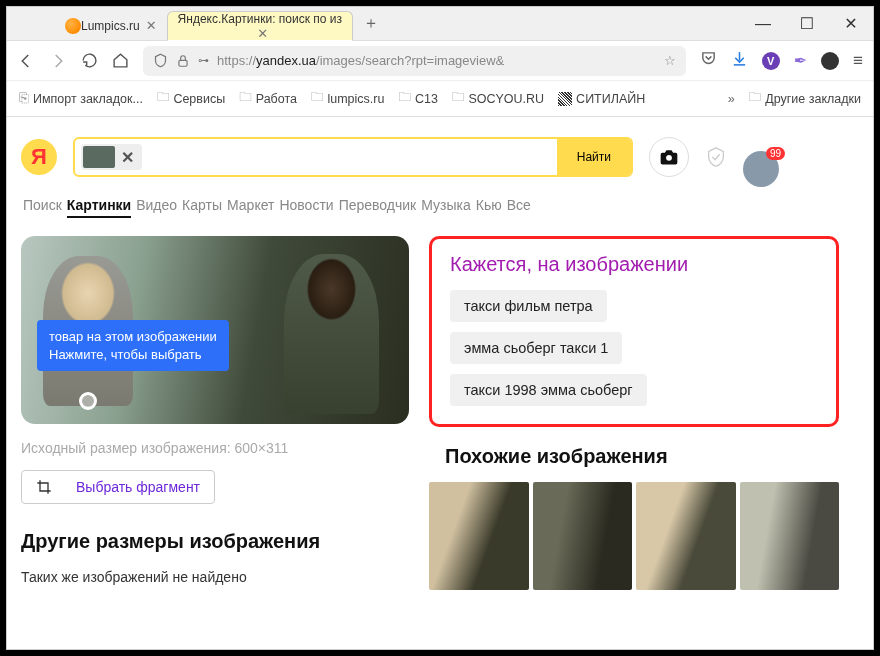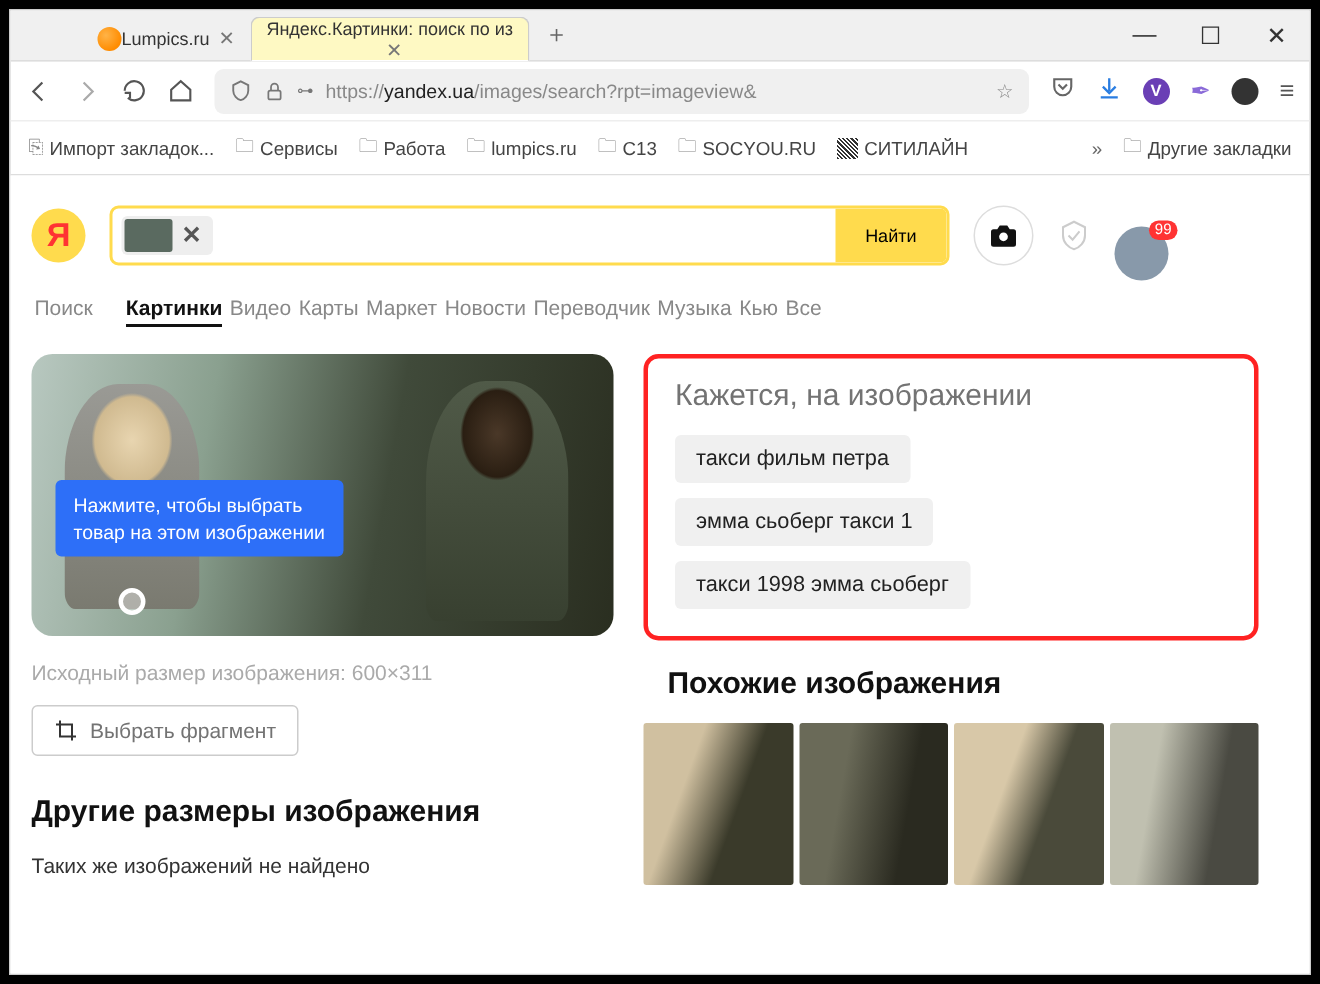--- a/index.html
+++ b/index.html
@@ -38,37 +38,37 @@
   .thumb-chip-x { color: #555; font-weight: bold; padding-right: 6px; cursor: pointer; }
   .searchbox input { flex: 1; border: none; outline: none; font-size: 15px; padding: 0 8px; background: transparent; }
   .searchbtn { background: #ffdb4d; height: 100%; padding: 0 20px; font-size: 12px; border: none; cursor: pointer; }
   .cambtn { width: 40px; height: 40px; border-radius: 50%; border: 1px solid #ddd; display: flex; align-items: center; justify-content: center; font-size: 18px; cursor: pointer; }
   .shield { width: 22px; height: 26px; color: #ccc; }
   .avatar { position: relative; width: 36px; height: 36px; border-radius: 50%; background: #8899aa; margin-top: 24px; }
   .avatar .badge { position: absolute; top: -4px; right: -6px; background: #f33; color: #fff; font-size: 10px; padding: 1px 4px; border-radius: 8px; }
 
   .services { display: flex; gap: 5px; font-size: 14px; color: #888; margin: 8px 0 18px 2px; }
   .services .sv { cursor: pointer; }
-  .services .active { color: #111; font-weight: bold; border-bottom: 2px solid #111; padding-bottom: 3px; margin-left: 17px; }
+  .services .active { color: #111; font-weight: bold; border-bottom: 2px solid #111; padding-bottom: 3px; }
 
   .cols { display: flex; gap: 20px; }
   .left { width: 388px; }
   .right { width: 410px; }
 
   .imgprev { width: 388px; height: 188px; border-radius: 14px; overflow: hidden; position: relative; background: linear-gradient(100deg,#b8c8c0 0%,#8aa08f 30%,#404a3a 60%,#2a2e20 100%); }
   .person-blonde { position: absolute; left: 22px; top: 20px; width: 90px; height: 150px; background: radial-gradient(ellipse 50% 35% at 50% 25%, #e8d5b0 0%, #d0ba90 55%, transparent 60%), linear-gradient(#9a9a95,#7a7a70); border-radius: 40% 40% 8% 8%; }
   .person-dark { position: absolute; right: 30px; top: 18px; width: 95px; height: 160px; background: radial-gradient(ellipse 40% 30% at 50% 22%, #4a3828 0%, #2a1e12 60%, transparent 65%), linear-gradient(#505a48,#384030); border-radius: 42% 42% 8% 8%; }
   .cbir-hint { position: absolute; left: 16px; top: 84px; background: #2d6ff8; color: #fff; font-size: 13px; padding: 8px 12px; border-radius: 4px; line-height: 1.35; }
   .cbir-dot { position: absolute; left: 58px; bottom: 14px; width: 18px; height: 18px; border-radius: 50%; background: rgba(255,255,255,0.4); border: 3px solid #fff; }
 
   .origsize { color: #aaa; font-size: 14px; margin-top: 16px; }
-  .cropbtn { display: inline-flex; align-items: center; gap: 8px; border: 1px solid #ccc; border-radius: 4px; padding: 8px 14px; font-size: 14px; margin-top: 14px; cursor: pointer; color: #737373; }
+  .cropbtn { display: inline-flex; align-items: center; gap: 24px; border: 1px solid #ccc; border-radius: 4px; padding: 8px 14px; font-size: 14px; margin-top: 14px; cursor: pointer; color: #6d28d9; }
 
   .panel { border: 3px solid #f22; border-radius: 10px; padding: 14px 18px 18px; margin-bottom: 18px; }
-  .panel h3 { font-size: 20px; font-weight: 400; color: #737373; margin-bottom: 14px; }
+  .panel h3 { font-size: 20px; font-weight: 400; color: #a21caf; margin-bottom: 14px; }
   .tags { display: flex; flex-direction: column; gap: 10px; align-items: flex-start; }
   .tag { background: #f0f0f0; border-radius: 4px; padding: 8px 14px; font-size: 14.5px; color: #222; cursor: pointer; }
 
   .othersizes-h { font-size: 20px; font-weight: bold; margin-top: 26px; color: #111; }
   .othersizes-p { font-size: 14px; color: #333; margin-top: 16px; }
 
   .similar-h { font-size: 20px; font-weight: bold; margin: 6px 0 14px 16px; color: #111; }
   .simgrid { display: flex; gap: 4px; }
   .sim { width: 100px; height: 108px; background: #6b7a70; border-radius: 2px; }
   .sim:nth-child(1){ background: linear-gradient(110deg,#d0c0a0 30%,#3a3a2a 60%); }
@@ -231,22 +231,22 @@
       <span class="sv">Кью</span>
       <span class="sv">Все</span>
     </div>
 
     <div class="cols">
       <div class="left">
         <div class="imgprev">
           <div class="person-blonde"></div>
           <div class="person-dark"></div>
           <div class="cbir-hint">
+            <div>товар на этом изображении</div>
             <div>Нажмите, чтобы выбрать</div>
-            <div>товар на этом изображении</div>
           </div>
           <div class="cbir-dot"></div>
         </div>
         <div class="origsize"><span>Исходный размер изображения: </span><span>600×311</span></div>
         <div class="cropbtn">
           <svg width="16" height="16" viewBox="0 0 24 24" fill="none" stroke="#333" stroke-width="2">
               <path d="M6 2v16h16"></path>
               <path d="M2 6h16v16"></path>
             </svg>
           <span>Выбрать фрагмент</span>

